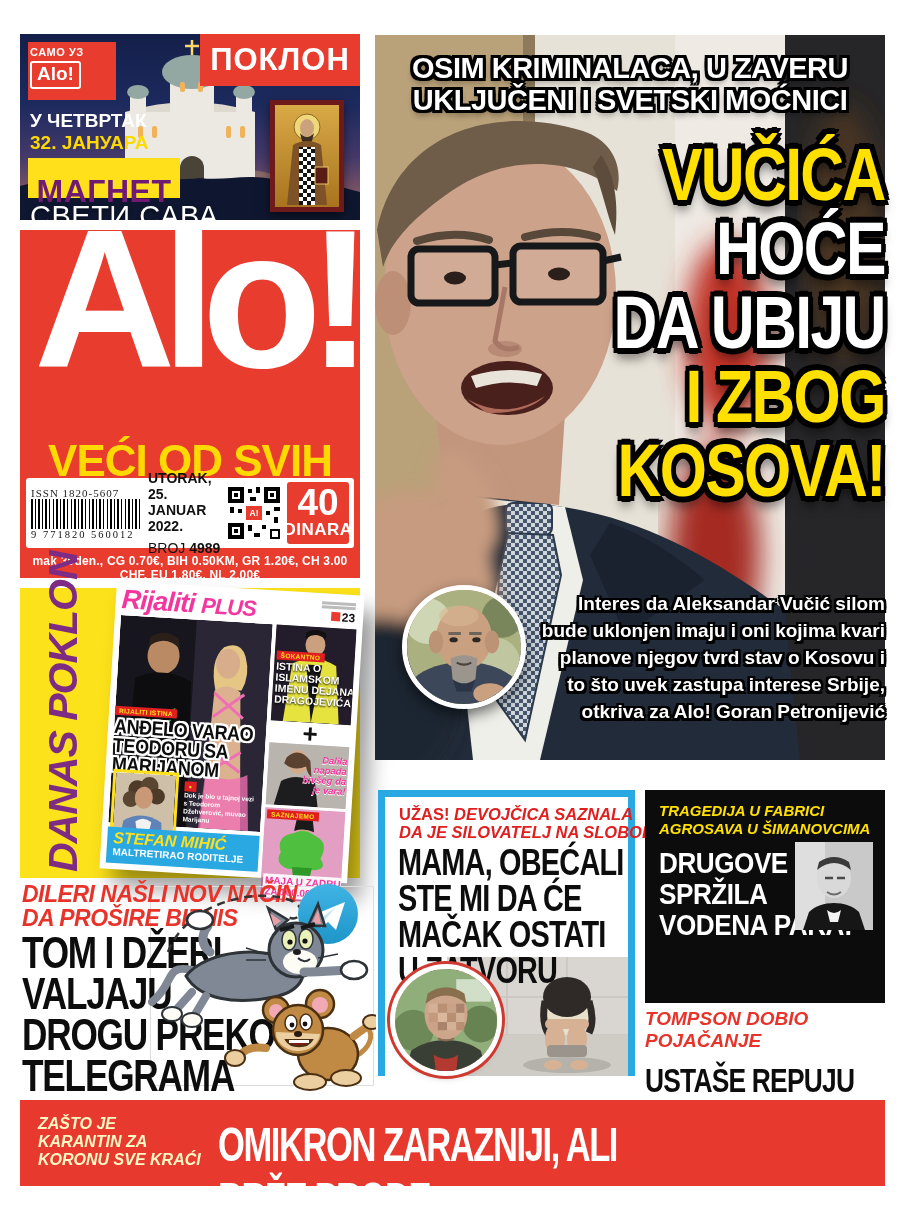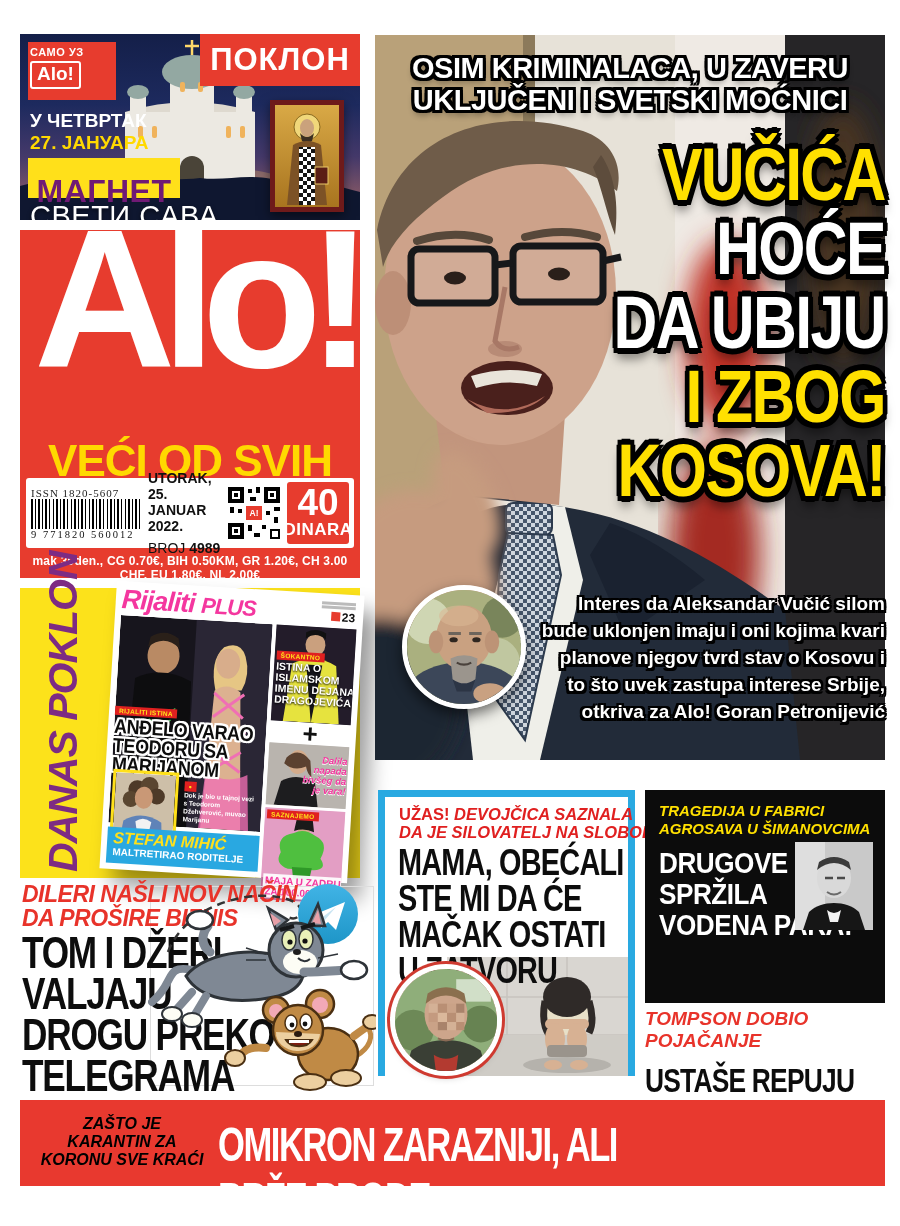--- a/index.html
+++ b/index.html
@@ -112,21 +112,21 @@
   #factory .head { margin-top:10px; color:#fff; font-weight:bold; font-size:29px; line-height:31px; letter-spacing:-.5px; }
   #factory-photo { right:12px; top:52px; width:78px; height:88px; overflow:hidden; }
 
   
   #thompson { left:645px; top:1008px; width:240px; }
   #thompson .kick { color:#e8332a; font-weight:bold; font-style:italic; font-size:19px; }
   #thompson .head { margin-top:12px; color:#0d0d0d; font-weight:bold; font-size:33px; line-height:33px; letter-spacing:-1px; }
 
   
   #bottom-strip { left:20px; top:1100px; width:865px; height:86px; background:#e8392f; }
-  #bottom-strip .kick { position:absolute; left:18px; top:15px; width:168px; text-align:center; color:#000000; font-weight:bold; font-style:italic; font-size:16px; line-height:18px; }
+  #bottom-strip .kick { position:absolute; left:18px; top:15px; width:168px; text-align:left; color:#fef9c3; font-weight:bold; font-style:italic; font-size:16px; line-height:18px; }
   #bottom-strip .head { position:absolute; left:198px; top:17px; color:#fff; font-weight:bold; font-size:48px; letter-spacing:-2px; }
 </style>
 </head>
 <body>
 
 <div class="abs" id="promo">
   <svg class="abs" width="340" height="186" viewBox="0 0 340 186" style="left:0;top:0">
     <ellipse cx="172" cy="152" rx="100" ry="20" fill="#f7c76a" opacity=".28"></ellipse>
     <rect x="105" y="78" width="130" height="74" fill="#ece9e2"></rect>
     <path d="M105,78 Q170,58 235,78 Z" fill="#ded9cf"></path>
@@ -149,21 +149,21 @@
     <path d="M0,186 h340 v-28 c-30,-8 -50,-16 -70,-8 c-40,-14 -60,-2 -90,-6 c-50,6 -120,-10 -180,8 Z" fill="#0f1730"></path>
     <line x1="298" y1="112" x2="298" y2="152" stroke="#1a1a22" stroke-width="3"></line>
     <circle cx="298" cy="108" r="4" fill="#ffb84d"></circle>
   </svg>
   <div class="abs eyebrow-box">
     <div class="eyebrow">САМО УЗ</div>
     <div class="mini-logo">Alo!</div>
   </div>
   <div class="abs gift-badge">ПОКЛОН</div>
   <div class="abs day">У ЧЕТВРТАК</div>
-  <div class="abs date">27. ЈАНУАРА</div>
+  <div class="abs date">32. ЈАНУАРА</div>
   <div class="abs magnet-box">
     <span class="magnet">МАГНЕТ</span>
   </div>
   <div class="abs saint">СВЕТИ САВА</div>
   <div class="abs icon-frame">
     <svg width="64" height="102" viewBox="0 0 64 102">
       <defs>
           <linearGradient id="gold" x1="0" y1="0" x2="0" y2="1">
         <stop offset="0" stop-color="#d9a946"></stop>
             <stop offset="1" stop-color="#a8741f"></stop>

